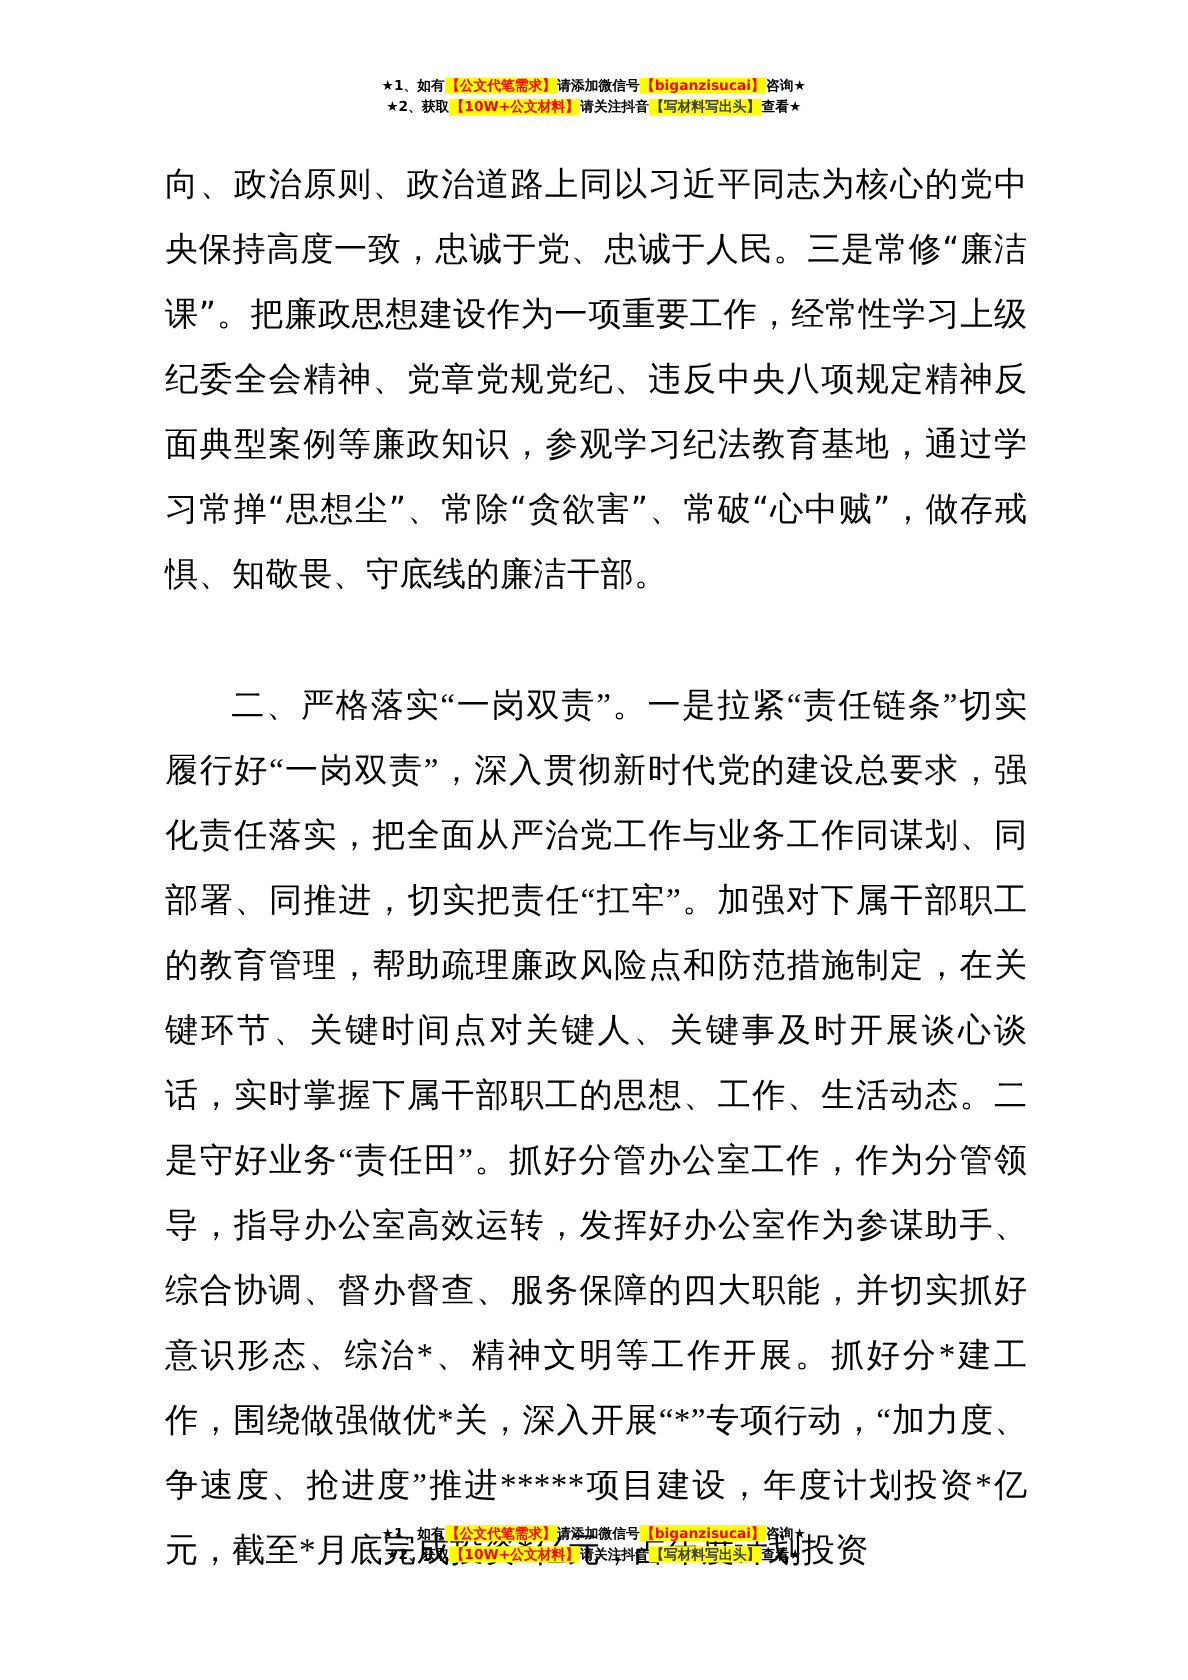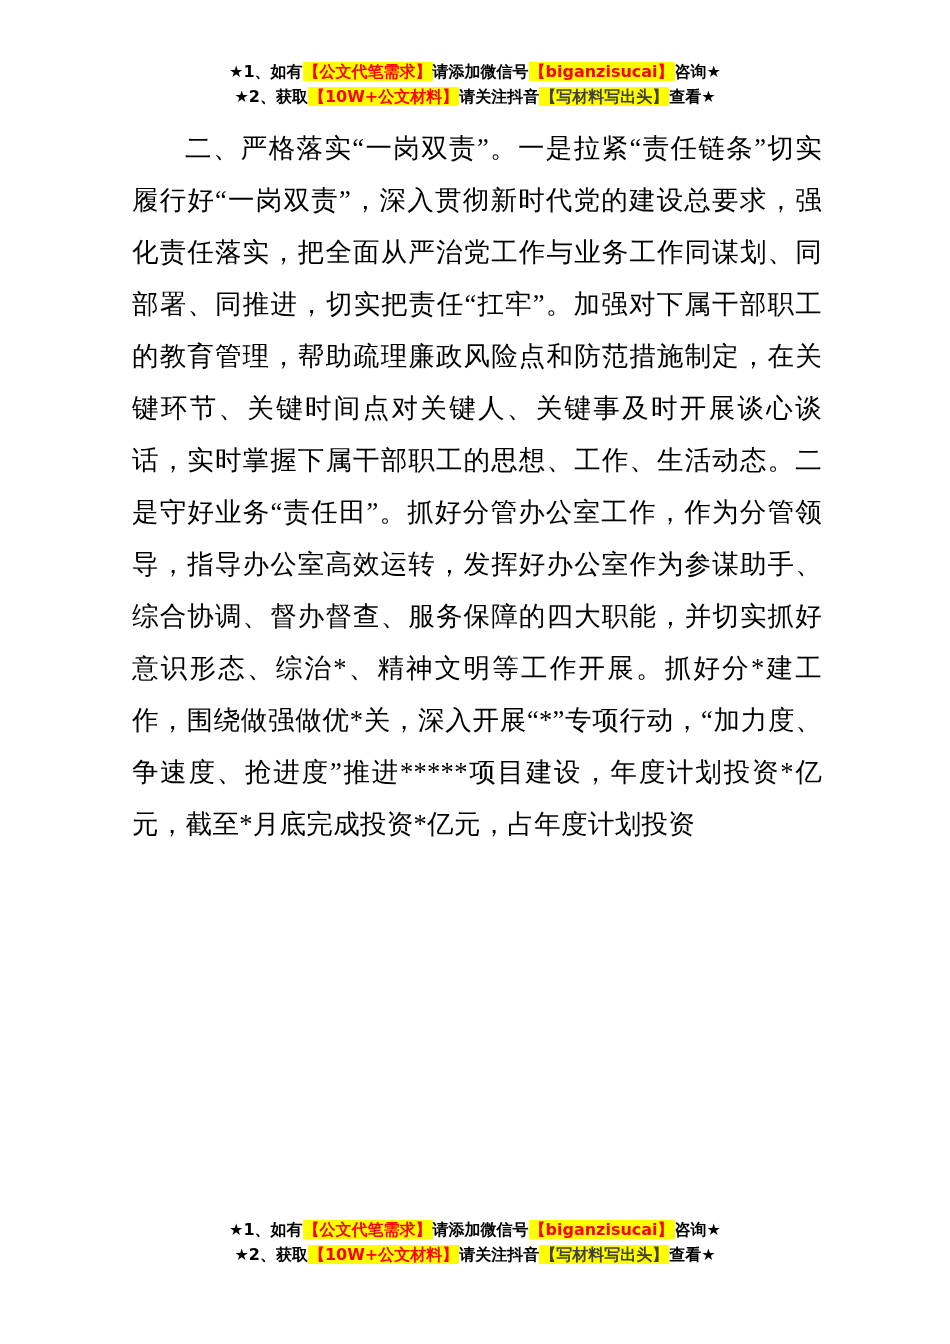--- a/index.html
+++ b/index.html
@@ -20,21 +20,21 @@
     height: 1344px;
     background: #ffffff;
     box-sizing: border-box;
     padding: 0;
   }
 
   
   .banner {
     text-align: center;
     line-height: 1.55;
-    font-size: 16px;
+    font-size: 11px;
     font-weight: bold;
     color: #000000;
     letter-spacing: 0px;
   }
   .banner-top {
     position: absolute;
     top: 60px;
     left: 0;
     right: 0;
   }
@@ -94,20 +94,21 @@
   <div class="banner banner-top">
     <div class="banner-line">
       <span class="star">★1、如有</span><span class="hl-red">【公文代笔需求】</span><span>请添加微信号</span><span class="hl-red">【biganzisucai】</span><span>咨询★</span>
     </div>
     <div class="banner-line">
       <span class="star">★2、获取</span><span class="hl-red">【10W+公文材料】</span><span>请关注抖音</span><span class="hl-black">【写材料写出头】</span><span>查看★</span>
     </div>
   </div>
 
   <div class="doc-body">
+    <p class="para">向、政治原则、政治道路上同以习近平同志为核心的党中央保持高度一致，忠诚于党、忠诚于人民。三是常修“廉洁课”。把廉政思想建设作为一项重要工作，经常性学习上级纪委全会精神、党章党规党纪、违反中央八项规定精神反面典型案例等廉政知识，参观学习纪法教育基地，通过学习常掸“思想尘”、常除“贪欲害”、常破“心中贼”，做存戒惧、知敬畏、守底线的廉洁干部。</p>
     <p class="para indent">二、严格落实“一岗双责”。一是拉紧“责任链条”切实履行好“一岗双责”，深入贯彻新时代党的建设总要求，强化责任落实，把全面从严治党工作与业务工作同谋划、同部署、同推进，切实把责任“扛牢”。加强对下属干部职工的教育管理，帮助疏理廉政风险点和防范措施制定，在关键环节、关键时间点对关键人、关键事及时开展谈心谈话，实时掌握下属干部职工的思想、工作、生活动态。二是守好业务“责任田”。抓好分管办公室工作，作为分管领导，指导办公室高效运转，发挥好办公室作为参谋助手、综合协调、督办督查、服务保障的四大职能，并切实抓好意识形态、综治*、精神文明等工作开展。抓好分*建工作，围绕做强做优*关，深入开展“*”专项行动，“加力度、争速度、抢进度”推进*****项目建设，年度计划投资*亿元，截至*月底完成投资*亿元，占年度计划投资</p>
   </div>
 
   <div class="banner banner-bottom">
     <div class="banner-line">
       <span class="star">★1、如有</span><span class="hl-red">【公文代笔需求】</span><span>请添加微信号</span><span class="hl-red">【biganzisucai】</span><span>咨询★</span>
     </div>
     <div class="banner-line">
       <span class="star">★2、获取</span><span class="hl-red">【10W+公文材料】</span><span>请关注抖音</span><span class="hl-black">【写材料写出头】</span><span>查看★</span>
     </div>

